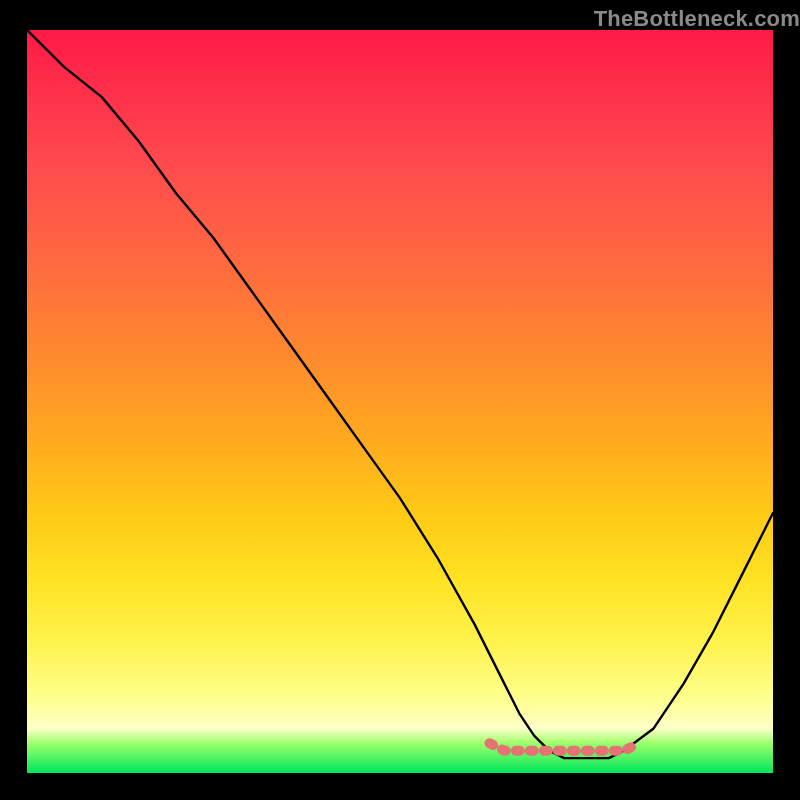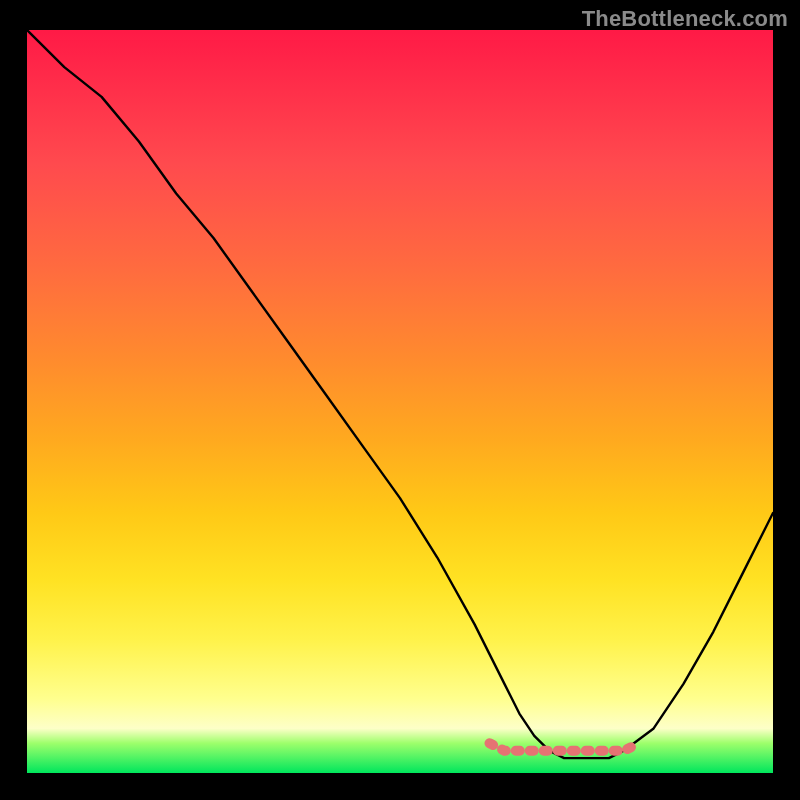--- a/index.html
+++ b/index.html
@@ -12,21 +12,21 @@
   }
   .container {
     position: relative;
     width: 800px;
     height: 800px;
     background: #000;
   }
   .watermark {
     position: absolute;
     top: 6px;
-    right: 12px;
+    right: 0;
     font-family: Arial, Helvetica, sans-serif;
     font-size: 22px;
     font-weight: 600;
     color: #8a8a8a;
     letter-spacing: 0.2px;
     z-index: 30;
     margin-left: 8px;
   }
   .plot-area {
     position: absolute;

